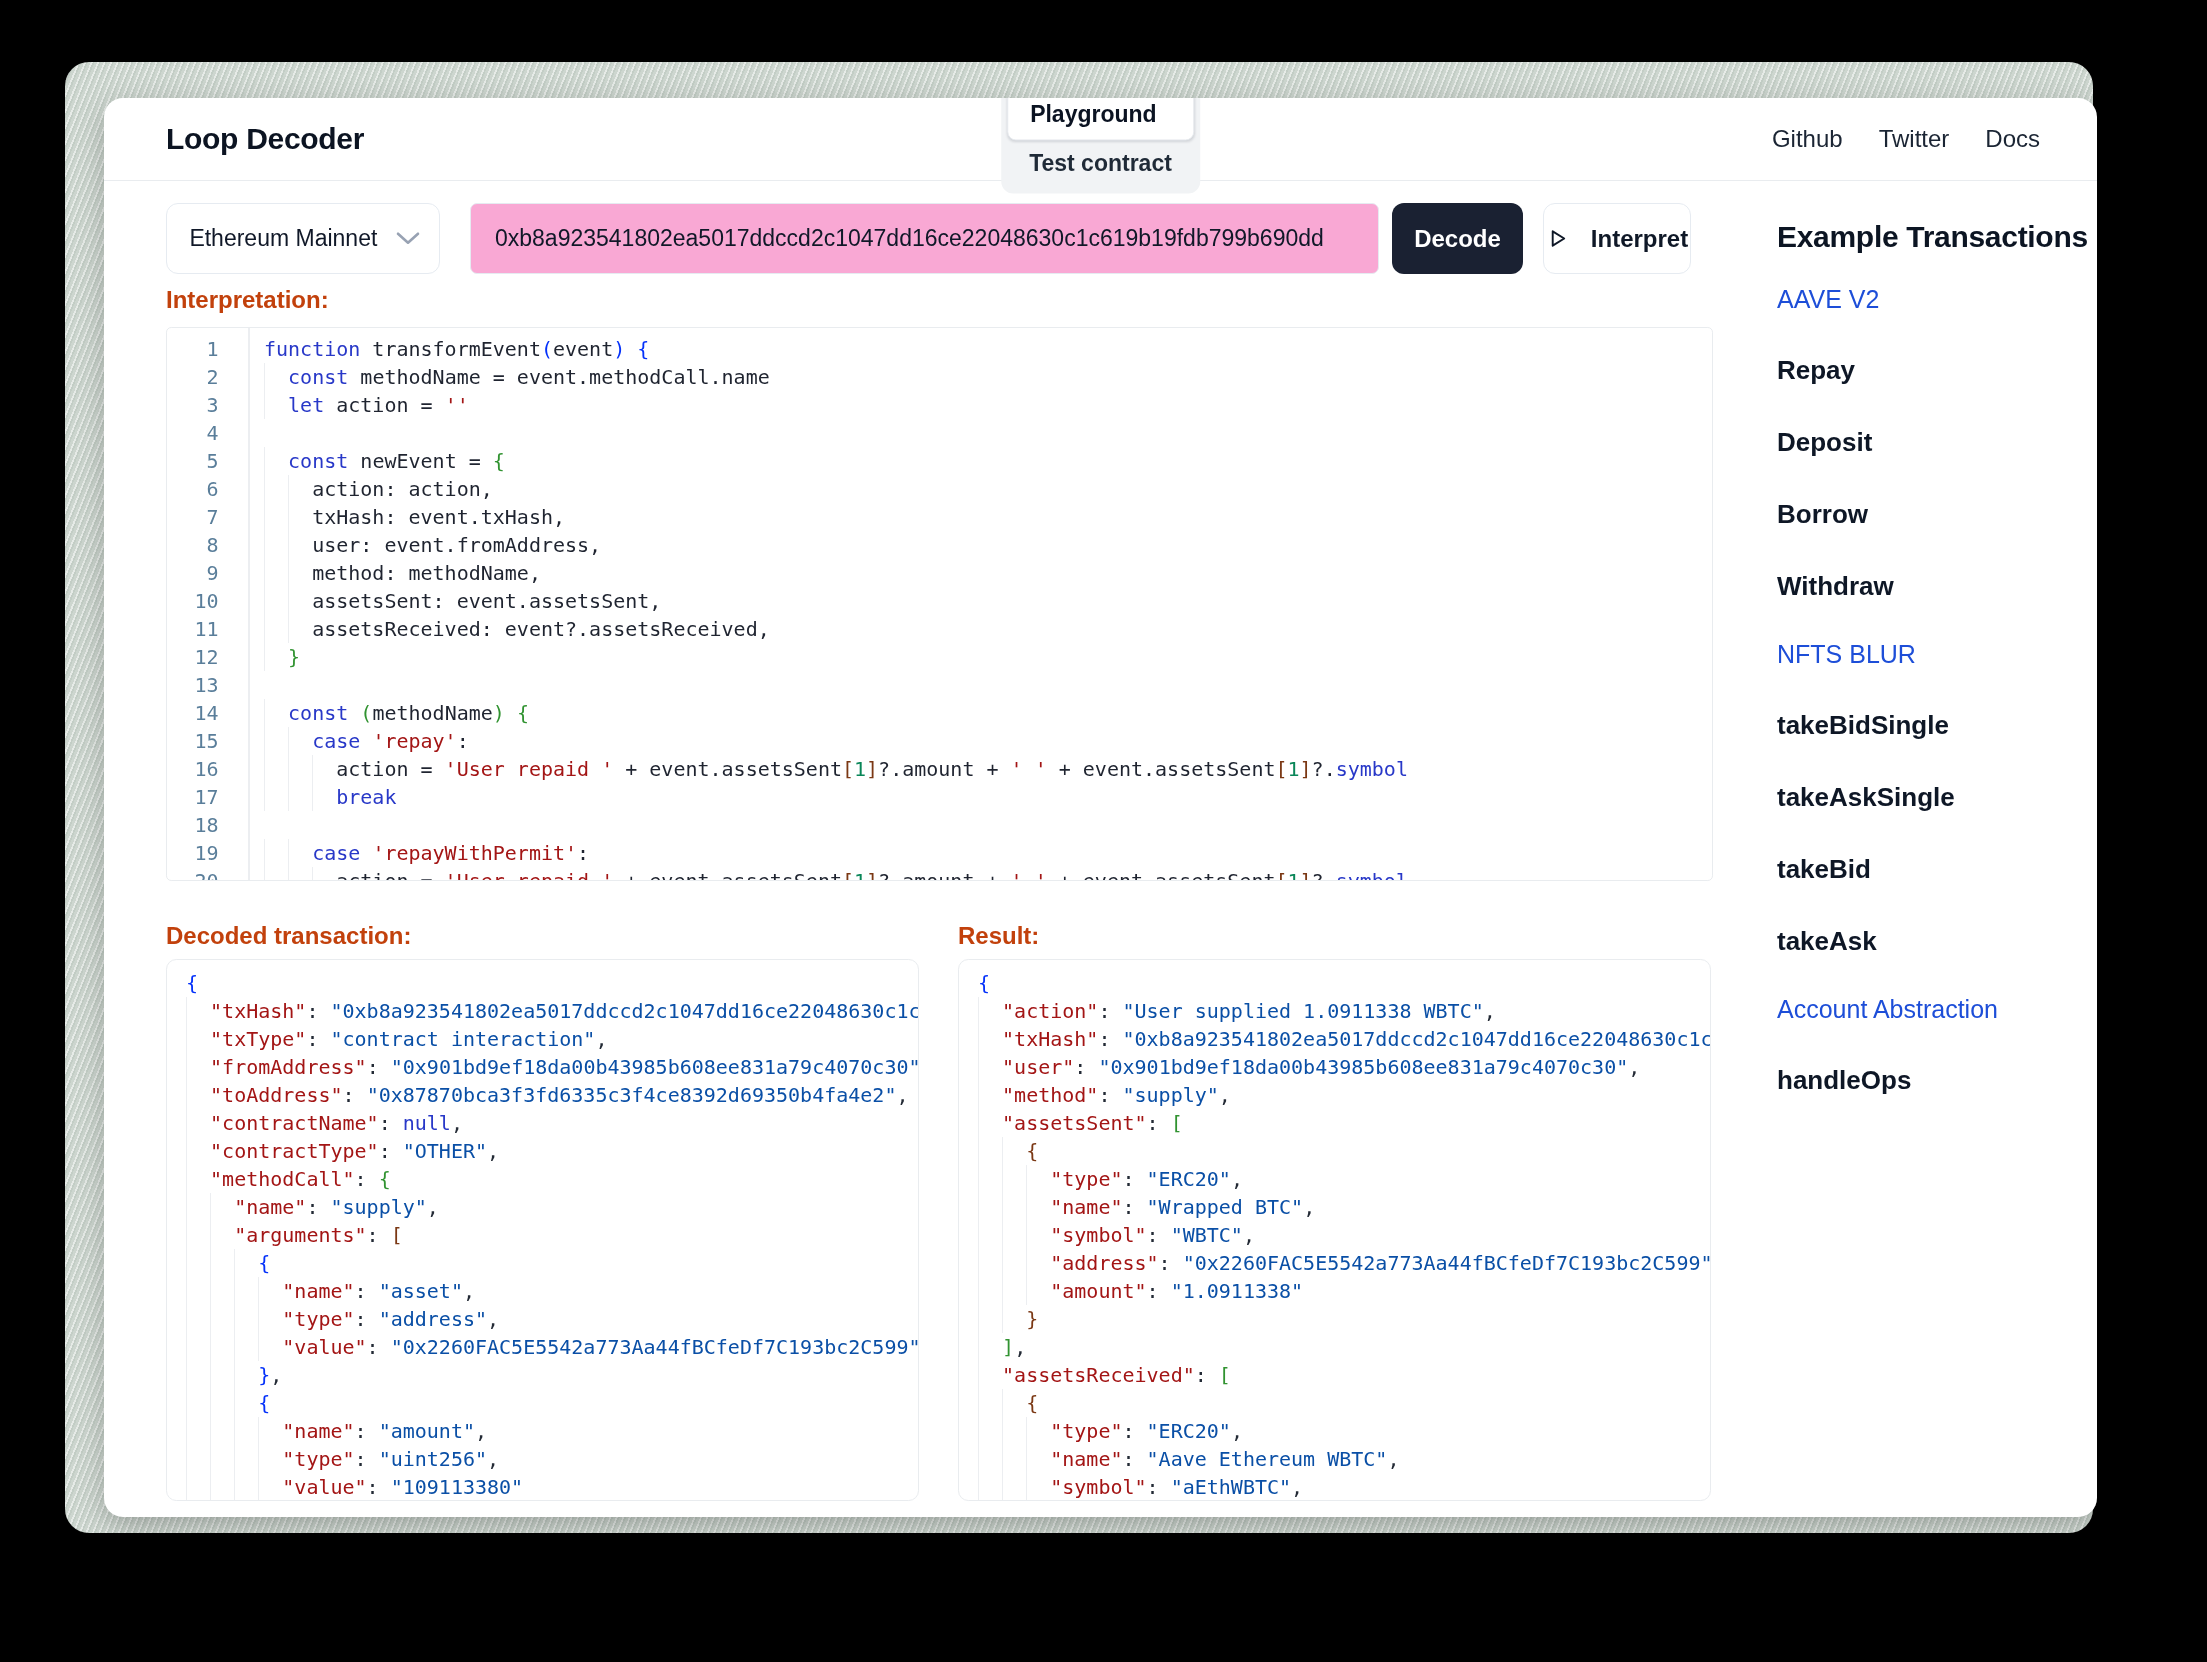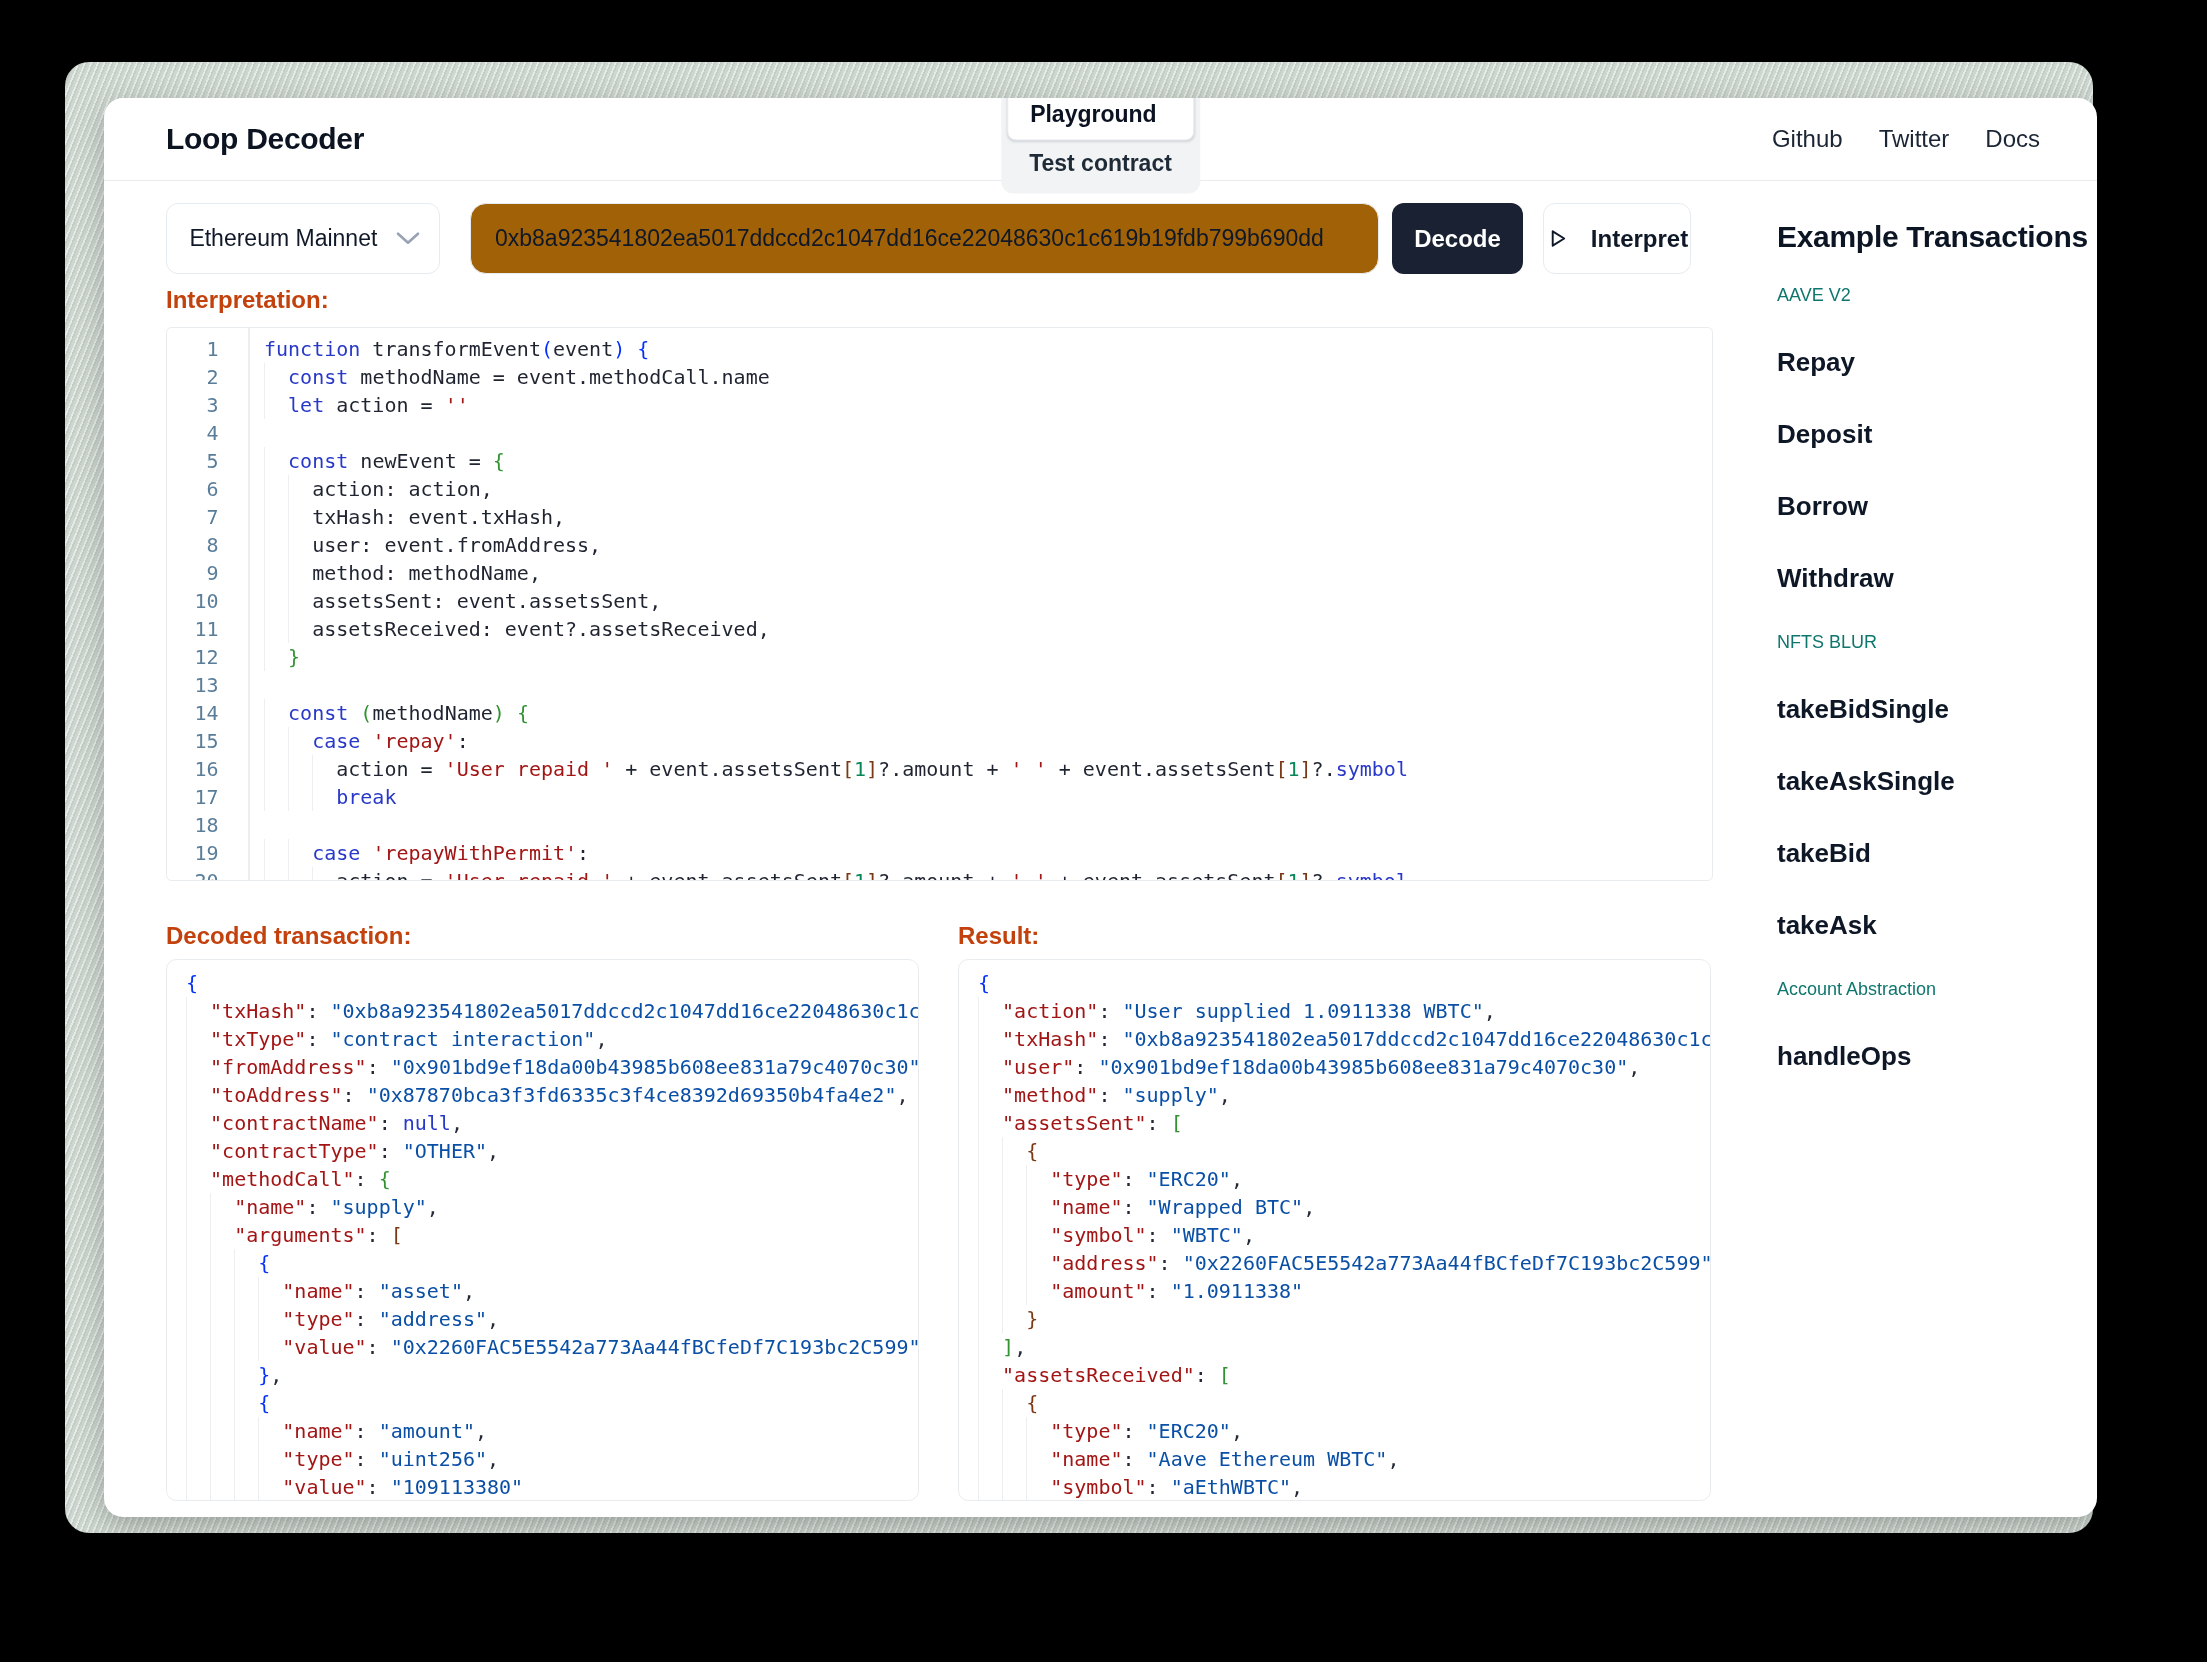--- a/index.html
+++ b/index.html
@@ -20,22 +20,22 @@
          display:flex; background:#f1f3f5; border-radius:12px; padding:6px;flex-direction:column; }
   .seg .tab { font-size:23px; font-weight:600; color:#1f2a37; padding:10.3px 22.4px; border-radius:8.6px; cursor:pointer; white-space:nowrap; }
   .seg .tab.active { background:#fff; color:#0b1322; border:0.9px solid #e7eaee; box-shadow:0 0.9px 2.6px rgba(16,24,40,.14); }
   .links { position:absolute; right:57px; top:50%; transform:translateY(-50%); display:flex; gap:36px; }
   .links span { font-size:24px; color:#1b2534; cursor:pointer; }
 
   
   .select { position:absolute; left:62px; top:105px; width:274px; height:71px; background:#fff;
             border:1.7px solid #e6ebf1; border-radius:12px; display:flex; align-items:center;
             justify-content:space-between; padding:0 19px 0 22.4px; font-size:23px; color:#101828; cursor:pointer; }
-  .hashinput { position:absolute; left:366px; top:105px; width:909px; height:71px; background:#a16207;
-               border:1.7px solid #e6ebf1; border-radius:16px; padding:0 24px; font-size:23px; color:#101828;
+  .hashinput { position:absolute; left:366px; top:105px; width:909px; height:71px; background:#f9a8d4;
+               border:1.7px solid #e6ebf1; border-radius:7px; padding:0 24px; font-size:23px; color:#101828;
                font-family:"Liberation Sans", sans-serif; outline:none; }
   .btn-decode { position:absolute; left:1288px; top:105px; width:131px; height:71px; background:#1a2132;
                 color:#fff; border:none; border-radius:12px; font-size:24px; font-weight:600;
                 font-family:"Liberation Sans", sans-serif; cursor:pointer; }
   .btn-interpret { position:absolute; left:1439px; top:105px; width:148px; height:71px; background:#fff;
                    border:1.7px solid #e6ebf1; border-radius:12px; font-size:24px; font-weight:600; color:#0f1827;
                    font-family:"Liberation Sans", sans-serif; display:flex; align-items:center; justify-content:center;
                    gap:22px; cursor:pointer; }
 
   .lbl { position:absolute; font-size:24px; font-weight:600; color:#c2410c; }
@@ -67,21 +67,21 @@
                    font-size:20px; line-height:28px; white-space:pre; color:#232a35; }
   .jk { color:#a31515; }
   .jv { color:#0a4fa6; }
   .jnull { color:#2838c8; }
 
   .ind { display:inline-block; width:2ch; border-left:1.7px solid #eceef1; }
 
   
   .sidebar { position:absolute; left:1673px; top:122px; width:320px; }
   .stitle { font-size:30px; font-weight:700; color:#0c1523; letter-spacing:-0.3px; }
-  .slabel { font-size:18px; font-weight:500; color:#0f766e; margin-top:38px; }
+  .slabel { font-size:25px; font-weight:500; color:#1d4ed8; margin-top:38px; }
   #sidebarList > .slabel:first-child { margin-top:31px; }
   .sitem { font-size:26px; font-weight:600; color:#0e1726; margin-top:41px; cursor:pointer; }
 </style>
 </head>
 <body>
 
 <div class="frame">
   <div class="card">
 
     <div class="header">

